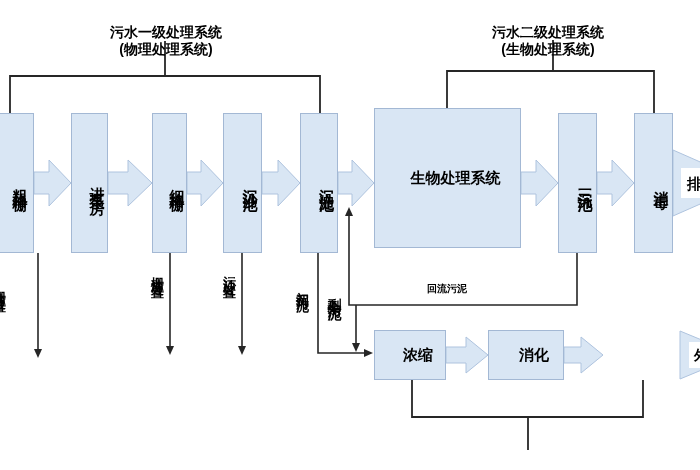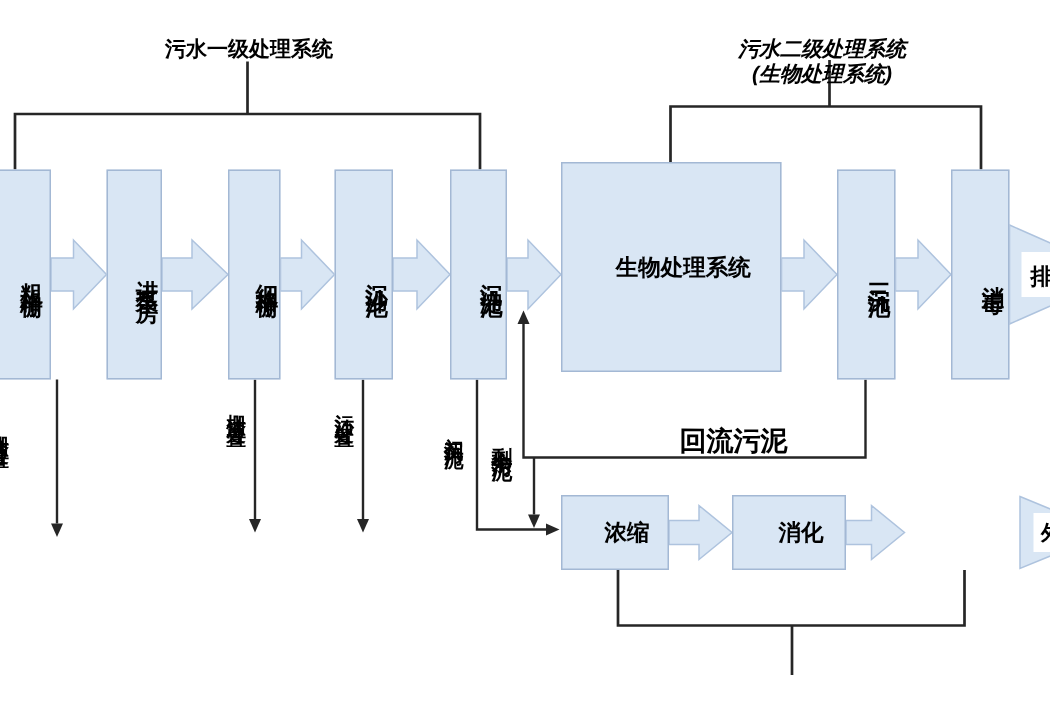--- a/index.html
+++ b/index.html
@@ -82,22 +82,23 @@
       <polygon points="166,346 174,346 170,355"></polygon>
       <polygon points="238,346 246,346 242,355"></polygon>
       <polygon points="364,349 364,357 373,353"></polygon>
       <polygon points="345,216 353,216 349,207"></polygon>
       <polygon points="352,343 360,343 356,352"></polygon>
     </g>
   </svg>
 
   <div class="title" style="left:61px;top:4px;width:210px;">
     <div>污水一级处理系统</div>
+    <div>(物理处理系统)</div>
   </div>
-  <div class="title" style="left:443px;top:4px;width:210px;font-style:italic;">
+  <div class="title" style="left:443px;top:4px;width:210px;">
     <div>污水二级处理系统</div>
     <div>(生物处理系统)</div>
   </div>
 
   <div class="node" style="left:-9px;top:113px;width:43px;height:140px;">
     <span class="vt">粗格栅</span>
   </div>
   <div class="node" style="left:71px;top:113px;width:37px;height:140px;">
     <span class="vt">进水泵房</span>
   </div>
@@ -129,16 +130,16 @@
     <span>浓缩</span>
   </div>
 
   <div class="hlabel" style="left:694px;top:347px;font-size:14px;">外运</div>
 
   <div class="vlabel" style="left:-7px;top:280px;">栅渣处置</div>
   <div class="vlabel" style="left:151px;top:266px;">栅渣处置</div>
   <div class="vlabel" style="left:223px;top:266px;">污沙处置</div>
   <div class="vlabel" style="left:296px;top:281px;">初沉污泥</div>
   <div class="vlabel" style="left:328px;top:287px;font-size:14px;">剩余污泥</div>
-  <div class="hlabel" style="left:453px;top:282px;font-size:18px;">回流污泥</div>
+  <div class="hlabel" style="left:427px;top:282px;font-size:10px;">回流污泥</div>
 
 
 </div>
 
 </body></html>

